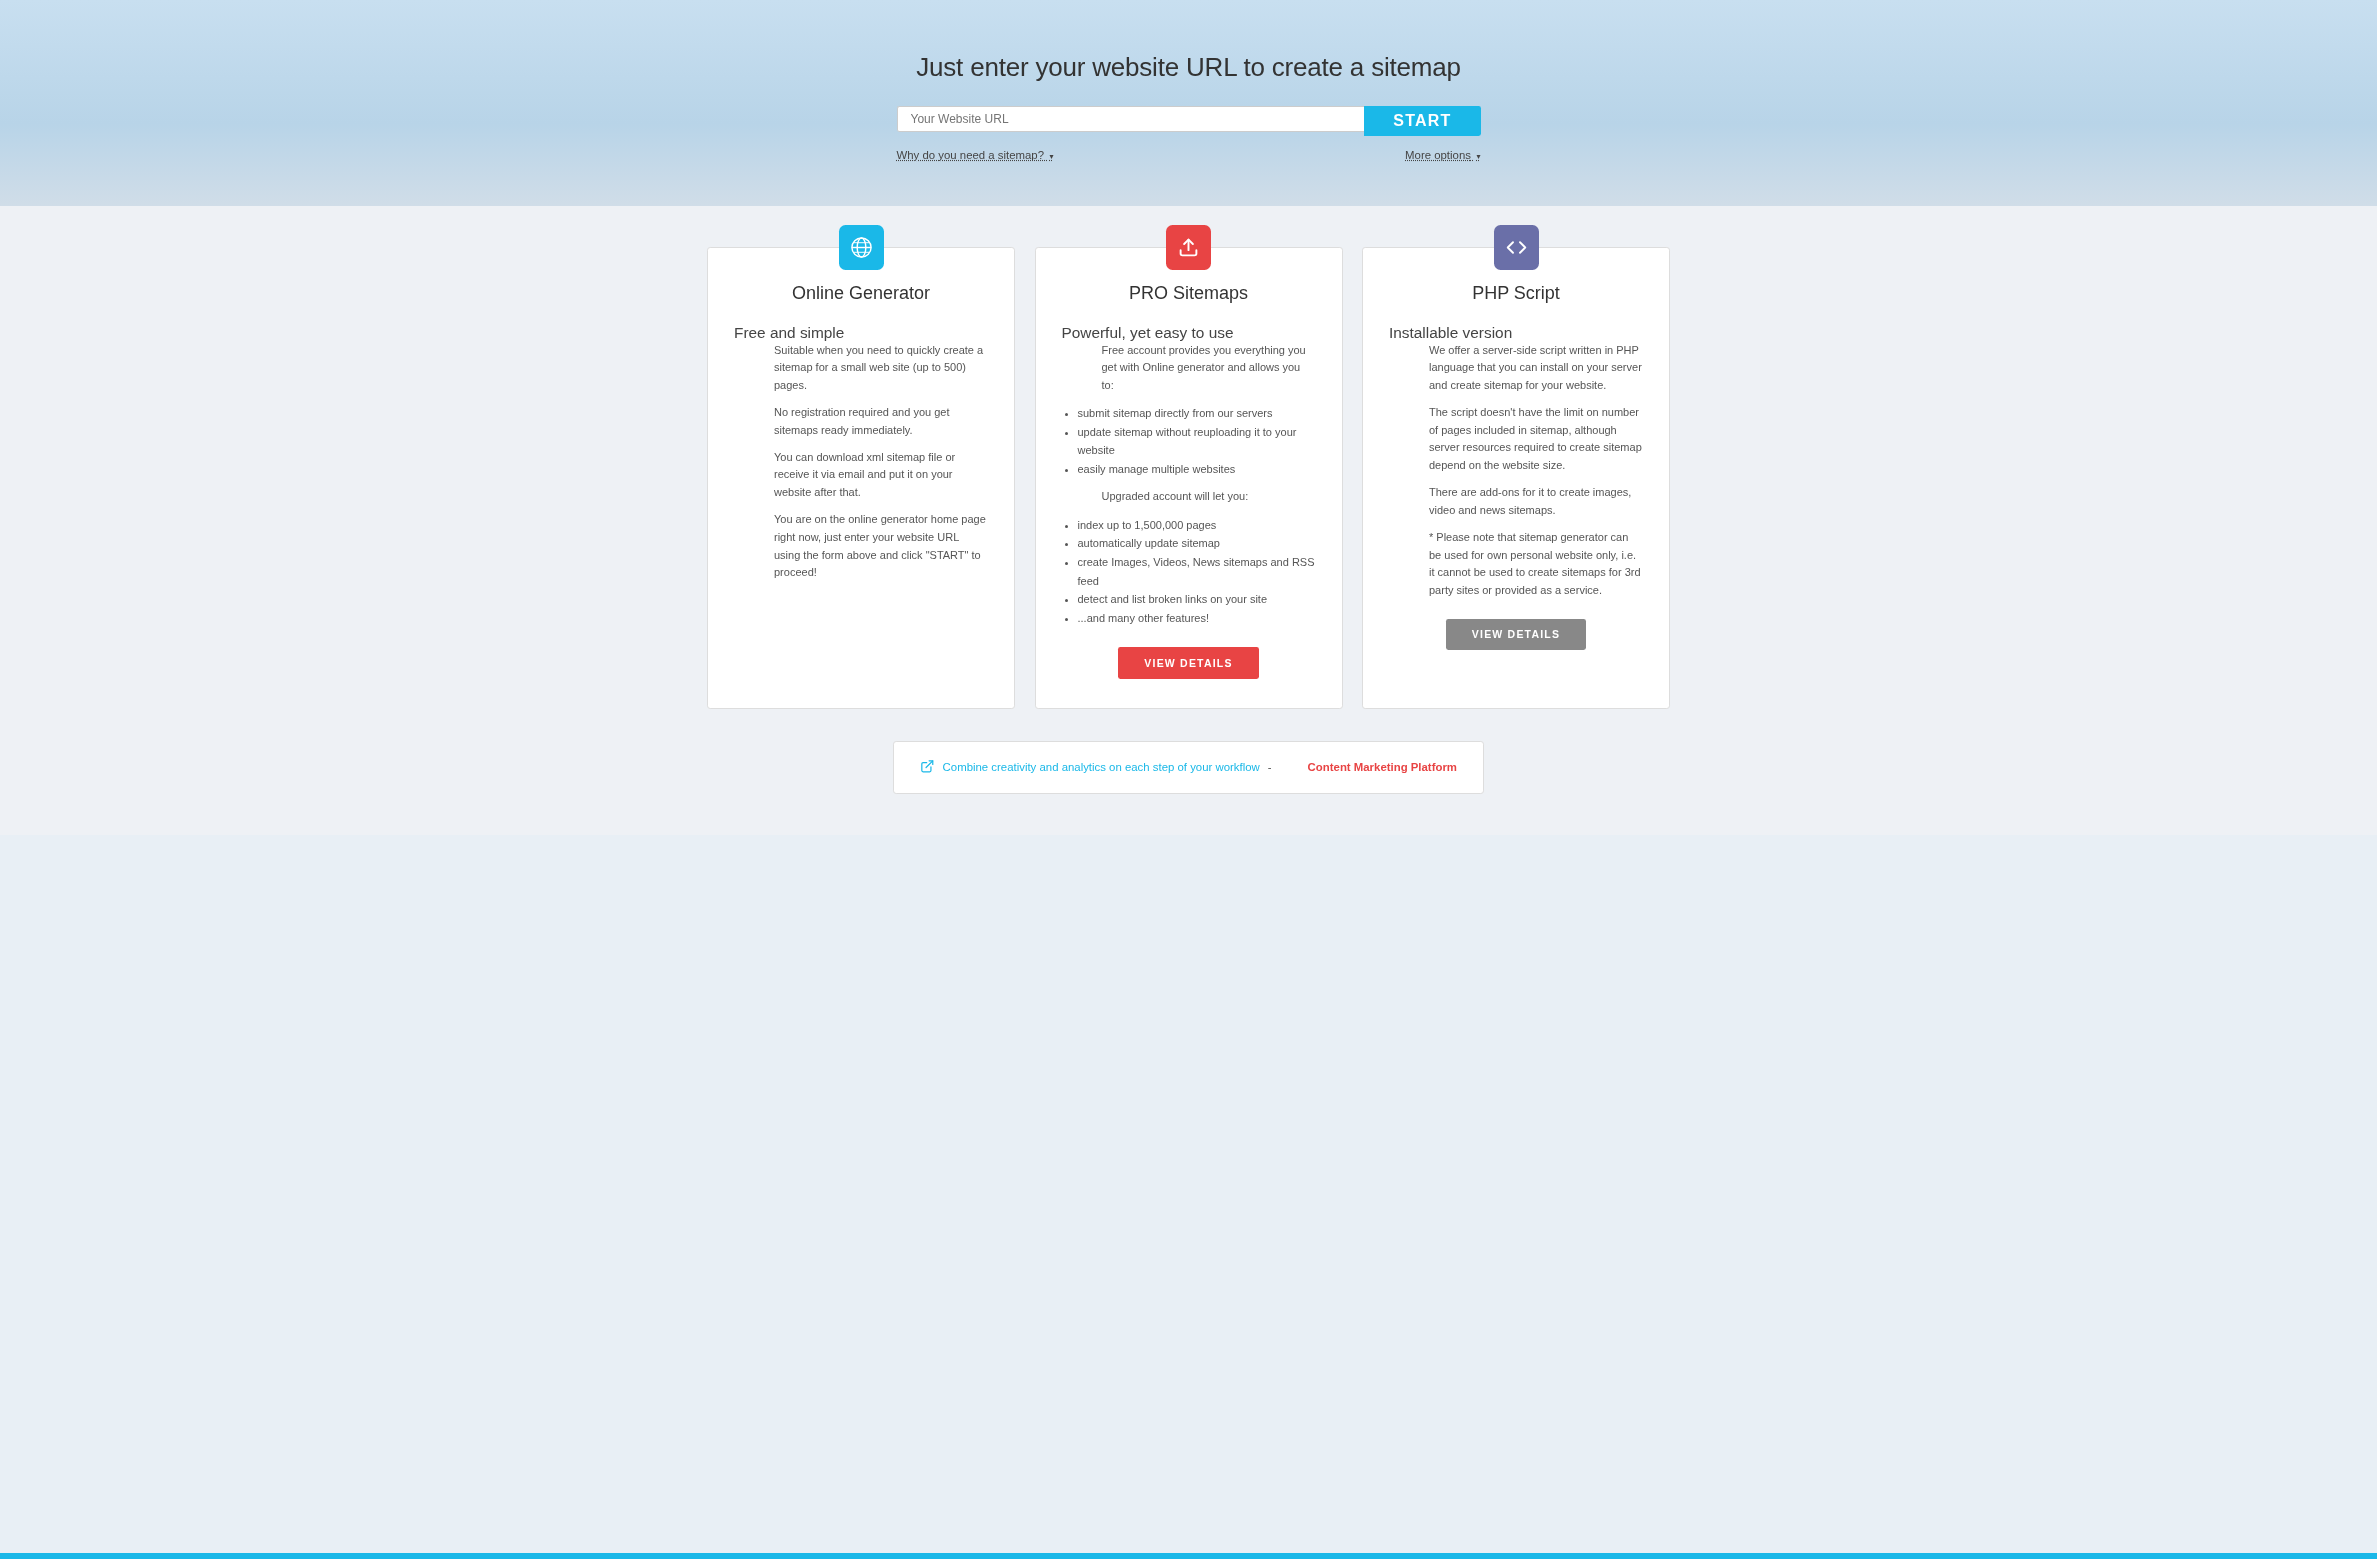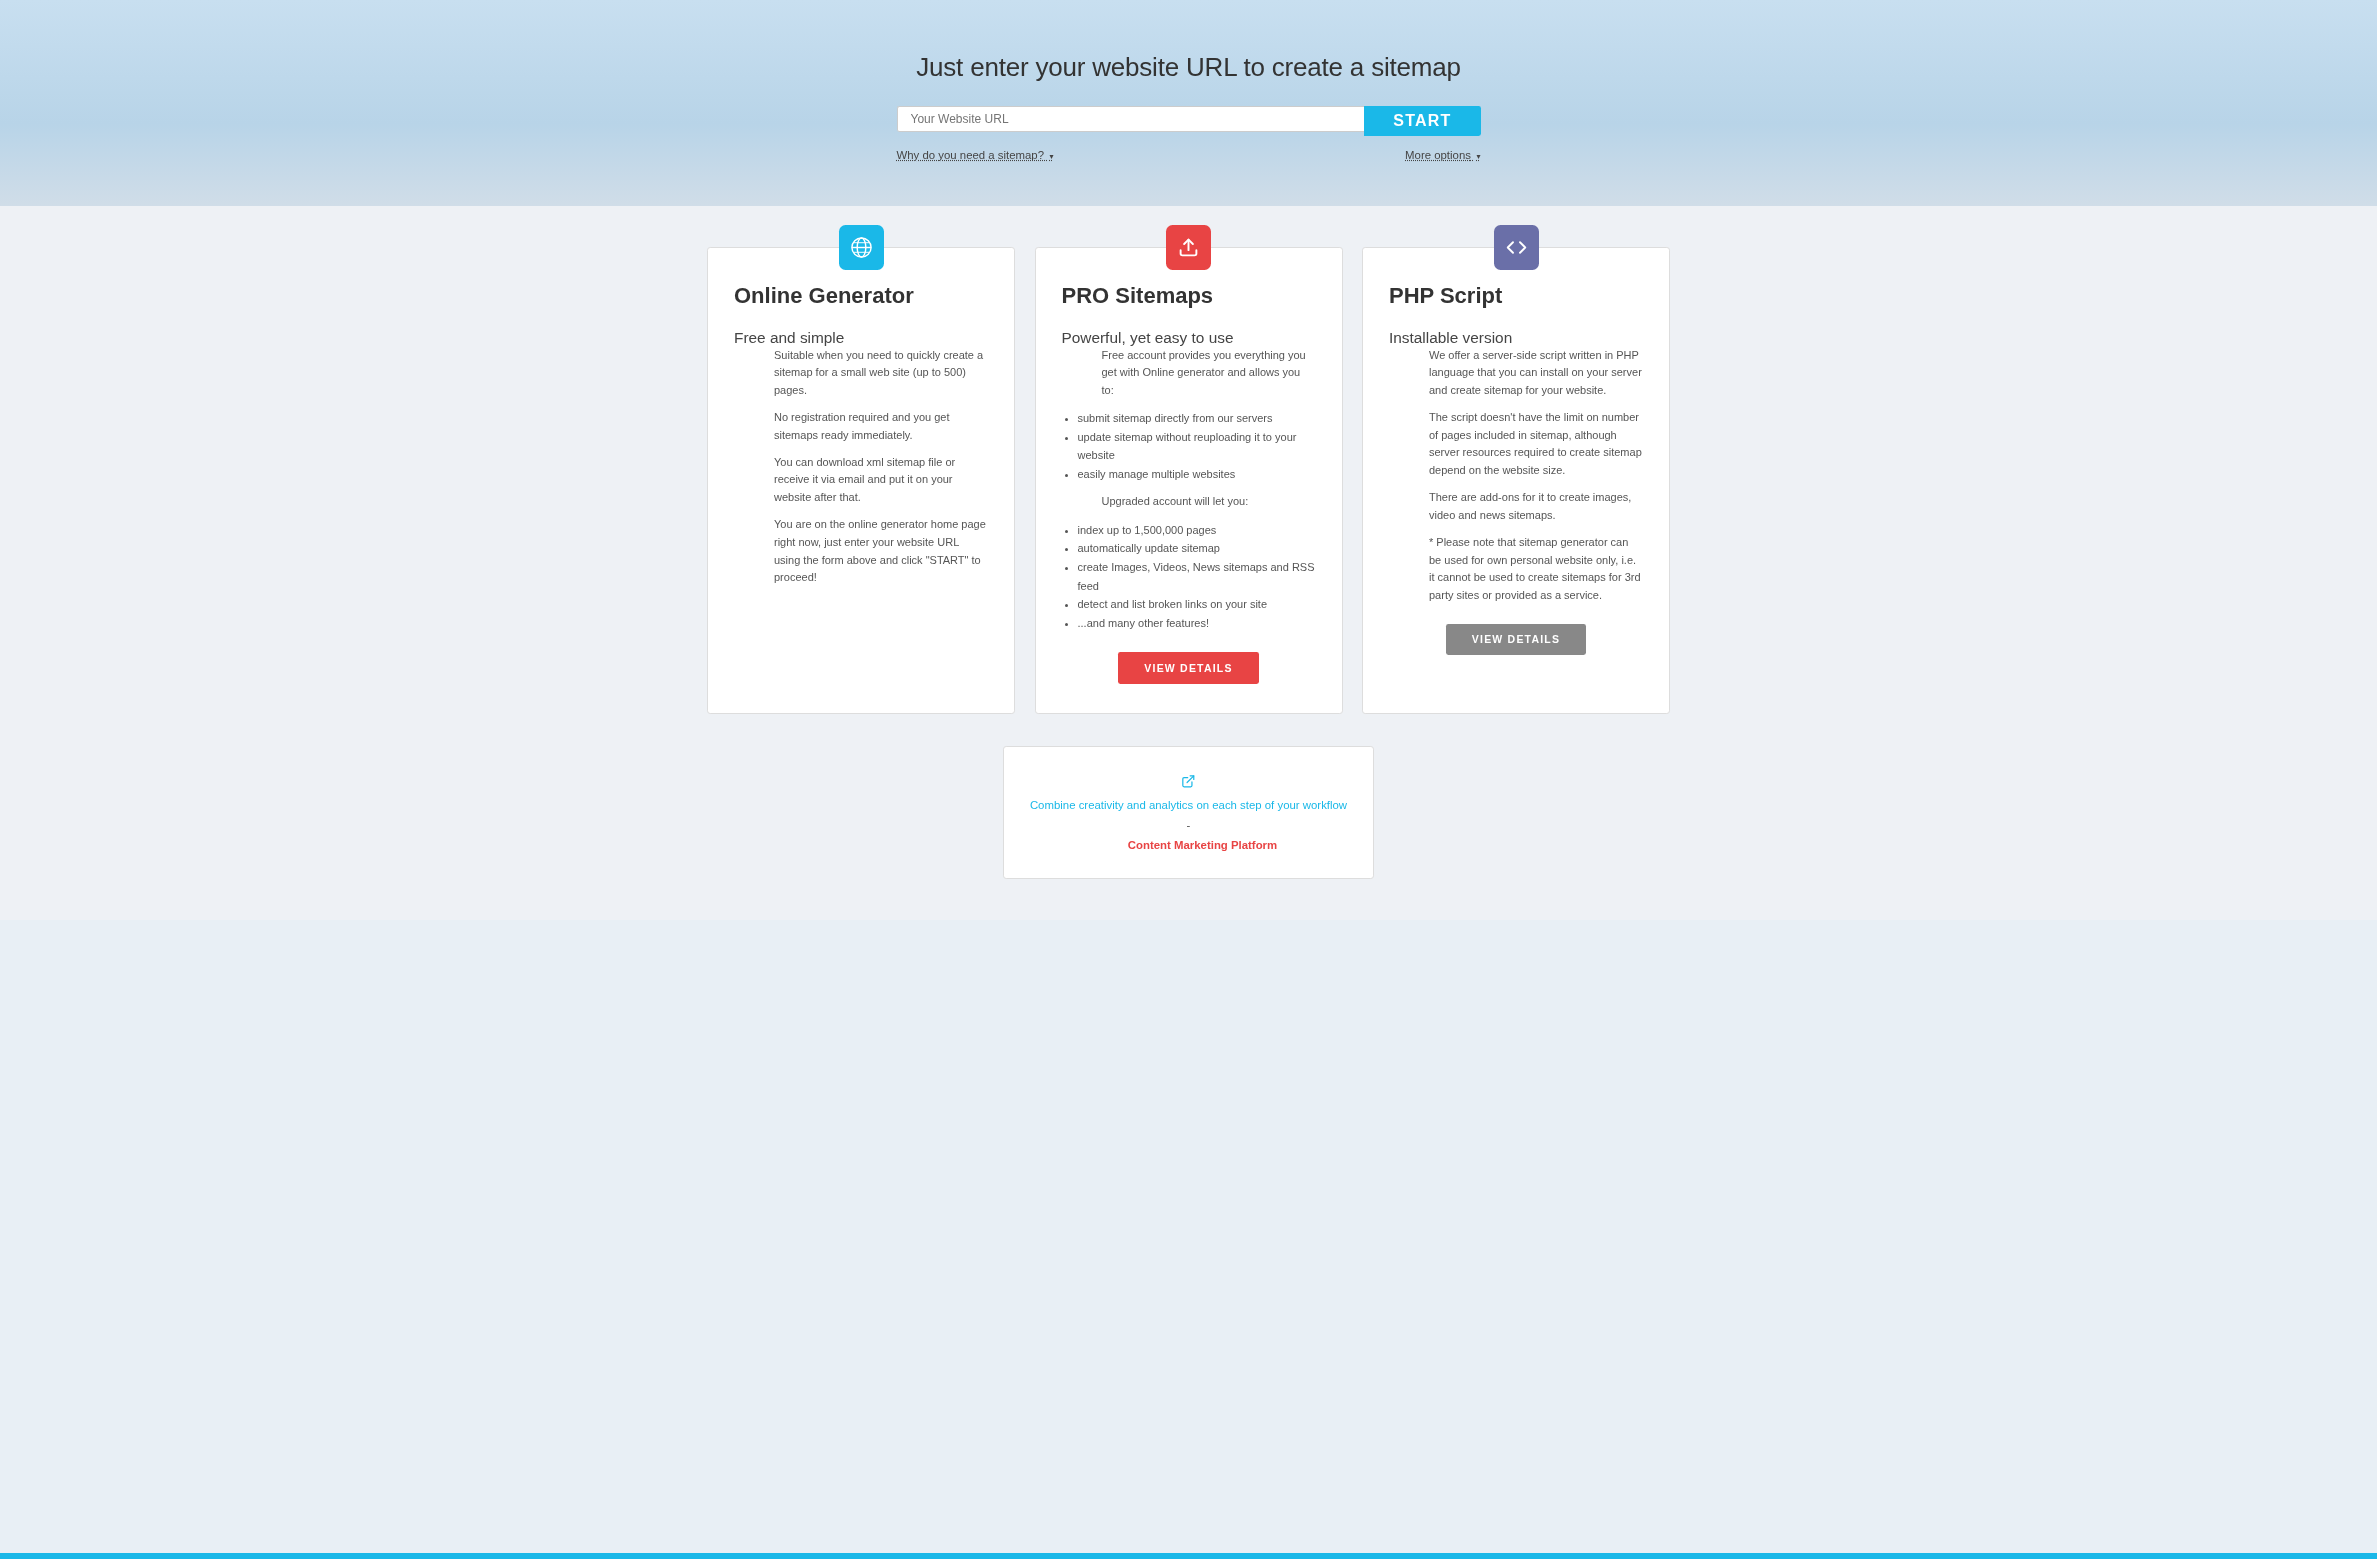--- a/index.html
+++ b/index.html
@@ -110,23 +110,24 @@
       align-items: center;
       justify-content: center;
       color: #fff;
       font-size: 21px;
     }
     .icon-blue { background: #1ab8e8; }
     .icon-red { background: #e84444; }
     .icon-purple { background: #6a6fa8; }
 
     .card-title {
-      font-size: 22px;
-      font-weight: 700;
+      font-size: 18px;
+      font-weight: 400;
       color: #333;
+      text-align: center;
       margin-bottom: 19.5px;
     }
     .card-subtitle {
       font-size: 15.4px;
       font-weight: 400;
       color: #444;
       margin-bottom: 0;
     }
     .card-text {
       font-size: 11px;
@@ -167,26 +168,25 @@
     .footer-banner {
       display: flex;
       justify-content: center;
       margin: 0 auto;
       max-width: 649px;
     }
     .banner-box {
       background: #fff;
       border: 0.8px solid #ddd;
       border-radius: 3.2px;
-      padding: 27px 26px;
+      padding: 17px 26px;
       display: flex;
       align-items: center;
       gap: 8px;
       font-size: 11.4px;
-      flex-direction: column;
     }
     .banner-icon {
       color: #1ab8e8;
       font-size: 14.6px;
       flex-shrink: 0;
     }
     .banner-text-blue { color: #1ab8e8; }
     .banner-text-red { color: #e84444; font-weight: 700; margin-left: 28px; }
     .banner-dash { color: #555; }
 

